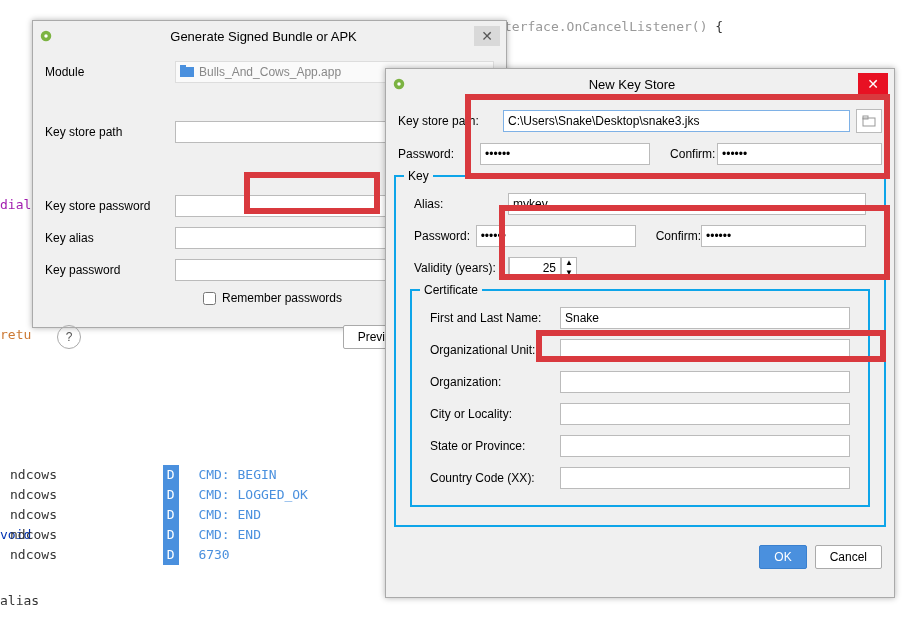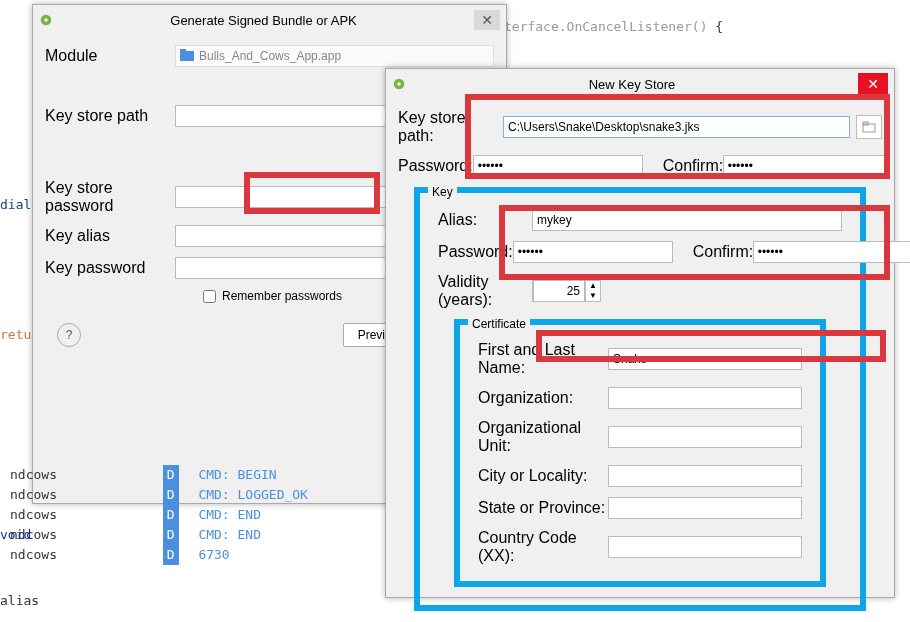--- a/index.html
+++ b/index.html
@@ -21,21 +21,21 @@
       white-space: pre;
     }
     .code-bg .kw { color: #0033b3; font-weight: bold; }
     .code-bg .bool { color: #cc7832; }
     .code-bg .gray { color: #999; }
     .code-bg .left-labels {
       position: absolute; left: 0; top: 150px;
       font-family: Consolas, monospace; font-size: 13px;
       line-height: 22px;
     }
-    .code-bg .left-labels .kw2 { color: #0c4a6e; }
+    .code-bg .left-labels .kw2 { color: #a21caf; }
     .code-bg .left-labels .ret { color: #cc7832; }
 
     .dialog {
       position: absolute;
       background: #f0f0f0;
       border: 1px solid #aaa;
       box-shadow: 0 0 6px rgba(0,0,0,0.3);
     }
     .titlebar {
       height: 30px;
@@ -56,21 +56,21 @@
       color: #555;
       background: #d9d9d9;
     }
     .titlebar .close-btn.red {
       background: #e81123;
       color: #fff;
       width: 30px; height: 22px;
     }
 
     .form-row { display: flex; align-items: center; margin: 10px 12px; }
-    .form-row label { width: 130px; font-size: 16px; }
+    .form-row label { width: 130px; font-size: 12px; }
     .form-row input[type=text], .form-row input[type=password] {
       flex: 1; height: 22px;
       border: 1px solid #bbb; background: #fff;
       padding: 0 4px;
       font-size: 12px;
     }
     .form-row .module-field {
       flex: 1; height: 22px; border: 1px solid #ddd;
       background: #fafafa; display: flex; align-items: center;
       padding: 0 4px; color: #888;
@@ -88,28 +88,28 @@
       color: #fff;
       border: 1px solid #3a80ce;
     }
     .btn-row {
       display: flex; justify-content: flex-end;
       padding: 10px 12px;
       gap: 8px;
     }
 
     .dialog1 {
-      left: 32px; top: 4px;
-      width: 475px; height: 500px;
+      left: 32px; top: 20px;
+      width: 475px; height: 308px;
     }
     .dialog2 {
       left: 385px; top: 68px;
       width: 510px; height: 530px;
     }
-    .fieldset { border: 6px solid #0ea5e9; margin: 8px 28px; padding: 6px; position: relative; }
+    .fieldset { border: 2px solid #0ea5e9; margin: 8px 8px; padding: 6px; position: relative; }
     .fieldset .legend {
       position: absolute; top: -8px; left: 8px;
       background: #f0f0f0; padding: 0 4px;
       font-size: 12px;
     }
     .highlight-red {
       position: absolute;
       border: 6px solid #d9393e;
       pointer-events: none;
     }
@@ -290,43 +290,43 @@
         </div>
       </div>
     </div>
     <div class="fieldset">
       <span class="legend">Certificate</span>
       <div class="form-row">
         <label>First and Last Name:</label>
         <input type="text" value="Snake" style="">
       </div>
       <div class="form-row">
+        <label>Organizational Unit:</label>
+        <input type="text" style="">
+      </div>
+      <div class="form-row">
         <label>Organization:</label>
         <input type="text" style="">
       </div>
       <div class="form-row">
-        <label>Organizational Unit:</label>
-        <input type="text" style="">
-      </div>
-      <div class="form-row">
         <label>City or Locality:</label>
         <input type="text" style="">
       </div>
       <div class="form-row">
         <label>State or Province:</label>
         <input type="text" style="">
       </div>
       <div class="form-row">
         <label>Country Code (XX):</label>
         <input type="text" style="">
       </div>
     </div>
   </div>
   <div class="btn-row">
-    <button class="btn primary" style="padding:4px 26px;margin-top:16px;">OK</button>
+    <button class="btn primary" style="padding:4px 14px;">OK</button>
     <button class="btn">Cancel</button>
   </div>
 </div>
 
 <div class="highlight-red" style="left:244px; top:172px; width:136px; height:42px;"></div>
 <div class="highlight-red" style="left:465px; top:94px; width:425px; height:85px;"></div>
 <div class="highlight-red" style="left:499px; top:205px; width:391px; height:75px;"></div>
 <div class="highlight-red" style="left:536px; top:330px; width:350px; height:32px;"></div>
 
 <div class="console">

